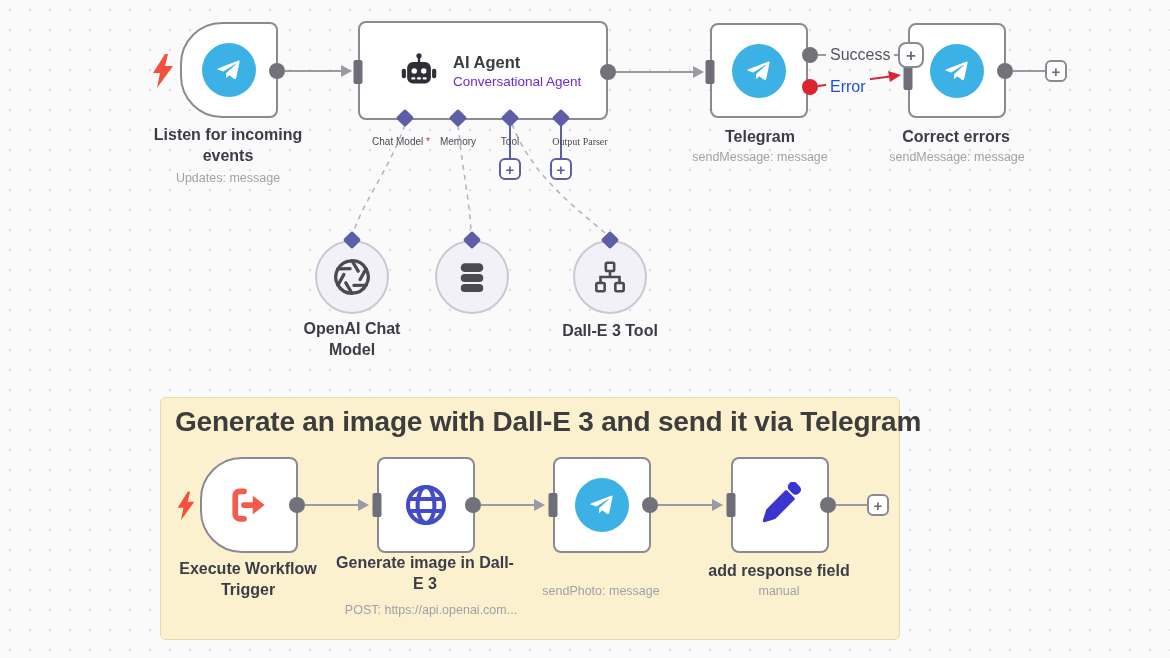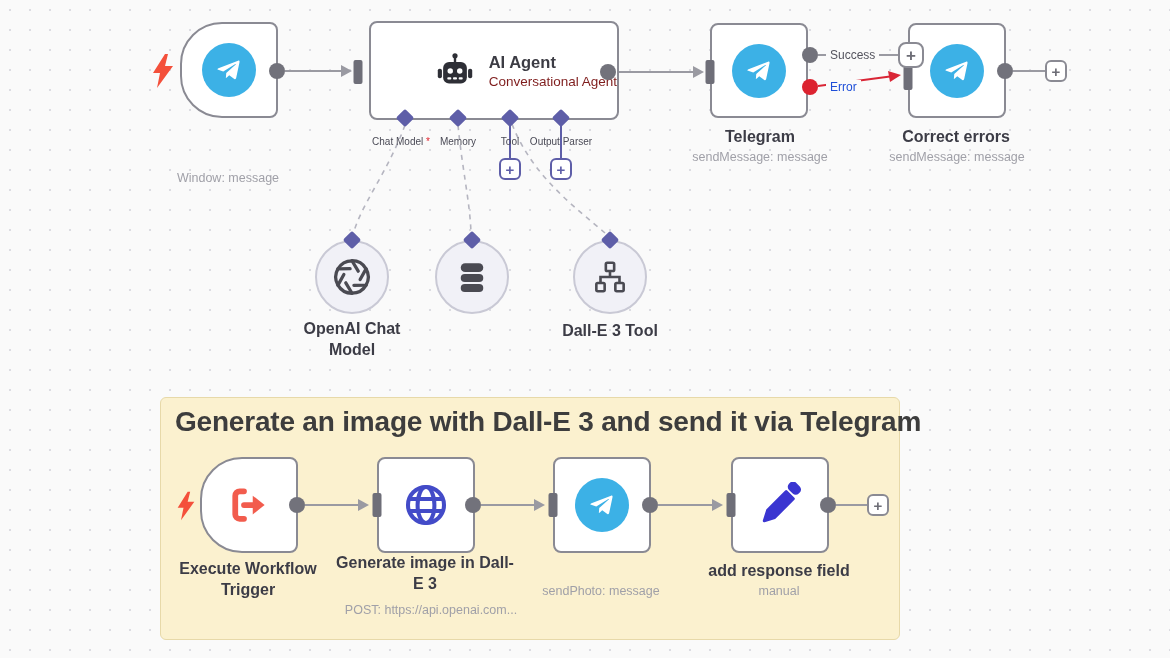--- a/index.html
+++ b/index.html
@@ -55,26 +55,26 @@
     display:flex; align-items:center; justify-content:center; transform:translate(-50%,-50%); }
 
   .bolt { position:absolute; z-index:2; }
 
   .sticky { position:absolute; left:160px; top:397px; width:740px; height:243px;
     background:#fbf1cf; border:1px solid #e7d9a9; border-radius:6px; z-index:0; }
   .sticky-title { position:absolute; left:175px; top:406px; z-index:1;
     font-size:28px; font-weight:700; color:#3d3d3d; letter-spacing:-0.2px; }
 
   .conn-label { position:absolute; transform:translateY(-50%); z-index:2;
-    font-size:12px; background:#fafafa; padding:0 4px; }
+    font-size:16px; background:#fafafa; padding:0 4px; }
   .conn-label.success { color:#54545e; }
   .conn-label.error { color:#1d4ed8; }
 
   .ai-title { font-size:16.5px; font-weight:700; color:#3c3c44; }
-  .ai-sub { font-size:13.5px; color:#7f1d1d; margin-top:2px; }
+  .ai-sub { font-size:13.5px; color:#6d28d9; margin-top:2px; }
 </style>
 </head>
 <body>
 
 <div id="canvas">
 
   <div class="sticky"></div>
   <div class="sticky-title">Generate an image with Dall-E 3 and send it via Telegram</div>
 
   <svg class="layer" width="1170" height="658">
@@ -115,23 +115,24 @@
   </svg>
 
   <div class="node trigger" style="left:180px; top:22px; width:98px; height:96px;">
     <div class="tgcircle">
       <svg width="34" height="34" viewBox="0 0 24 24">
           <path fill="#ffffff" d="M9.78 17.65l.28-3.53 6.68-6.02c.34-.31-.07-.46-.52-.19L7.94 13.1 4.39 11.9c-.77-.22-.78-.76.17-1.14l13.85-5.34c.64-.29 1.25.16 1 1.13l-2.36 11.11c-.16.79-.64.98-1.3.62l-3.59-2.65-1.73 1.67c-.2.2-.37.35-.65.35z"></path>
         </svg>
     </div>
   </div>
   <div class="dot" style="left:277px; top:71px;"></div>
-  <div class="subtitle" style="left:228px; top:171px;">Window: message</div>
-
-  <div class="node wide" style="left:369px; top:21px;justify-content:flex-end;">
+  <div class="caption" style="left:228px; top:124px; width:172px;">Listen for incoming events</div>
+  <div class="subtitle" style="left:228px; top:171px;">Updates: message</div>
+
+  <div class="node wide" style="left:358px; top:21px;">
     <svg width="38" height="38" viewBox="0 0 32 32">
       <circle cx="16" cy="3.2" r="2.2" fill="#2e2f36"></circle>
       <rect x="15" y="4.5" width="2" height="4" fill="#2e2f36"></rect>
       <rect x="1.5" y="14" width="3.5" height="8" rx="1.6" fill="#2e2f36"></rect>
       <rect x="27" y="14" width="3.5" height="8" rx="1.6" fill="#2e2f36"></rect>
       <rect x="6" y="8.5" width="20" height="18" rx="5" fill="#2e2f36"></rect>
       <circle cx="12" cy="16" r="2.3" fill="#ffffff"></circle>
       <circle cx="20" cy="16" r="2.3" fill="#ffffff"></circle>
       <rect x="9.5" y="21.2" width="3.4" height="2" rx="0.8" fill="#ffffff"></rect>
       <rect x="14.3" y="21.2" width="3.4" height="2" rx="0.8" fill="#ffffff"></rect>
@@ -148,21 +149,21 @@
   <div class="diamond" style="left:405px; top:118px;"></div>
   <div class="diamond" style="left:458px; top:118px;"></div>
   <div class="diamond" style="left:510px; top:118px;"></div>
   <div class="diamond" style="left:561px; top:118px;"></div>
   <div class="portlabel" style="left:401px; top:136px;">
     <span>Chat Model</span>
     <span class="req">*</span>
   </div>
   <div class="portlabel" style="left:458px; top:136px;">Memory</div>
   <div class="portlabel" style="left:510px; top:136px;">Tool</div>
-  <div class="portlabel" style="left:561px; top:136px;">Output Parser</div>
+  <div class="portlabel" style="left:580px; top:136px;font-family:Liberation Serif, serif;">Output Parser</div>
   <div class="plus purple" style="left:510px; top:169px;">+</div>
   <div class="plus purple" style="left:561px; top:169px;">+</div>
 
   <div class="node sq" style="left:710px; top:23px; height:95px;">
     <div class="tgcircle">
       <svg width="34" height="34" viewBox="0 0 24 24">
           <path fill="#ffffff" d="M9.78 17.65l.28-3.53 6.68-6.02c.34-.31-.07-.46-.52-.19L7.94 13.1 4.39 11.9c-.77-.22-.78-.76.17-1.14l13.85-5.34c.64-.29 1.25.16 1 1.13l-2.36 11.11c-.16.79-.64.98-1.3.62l-3.59-2.65-1.73 1.67c-.2.2-.37.35-.65.35z"></path>
         </svg>
     </div>
   </div>

